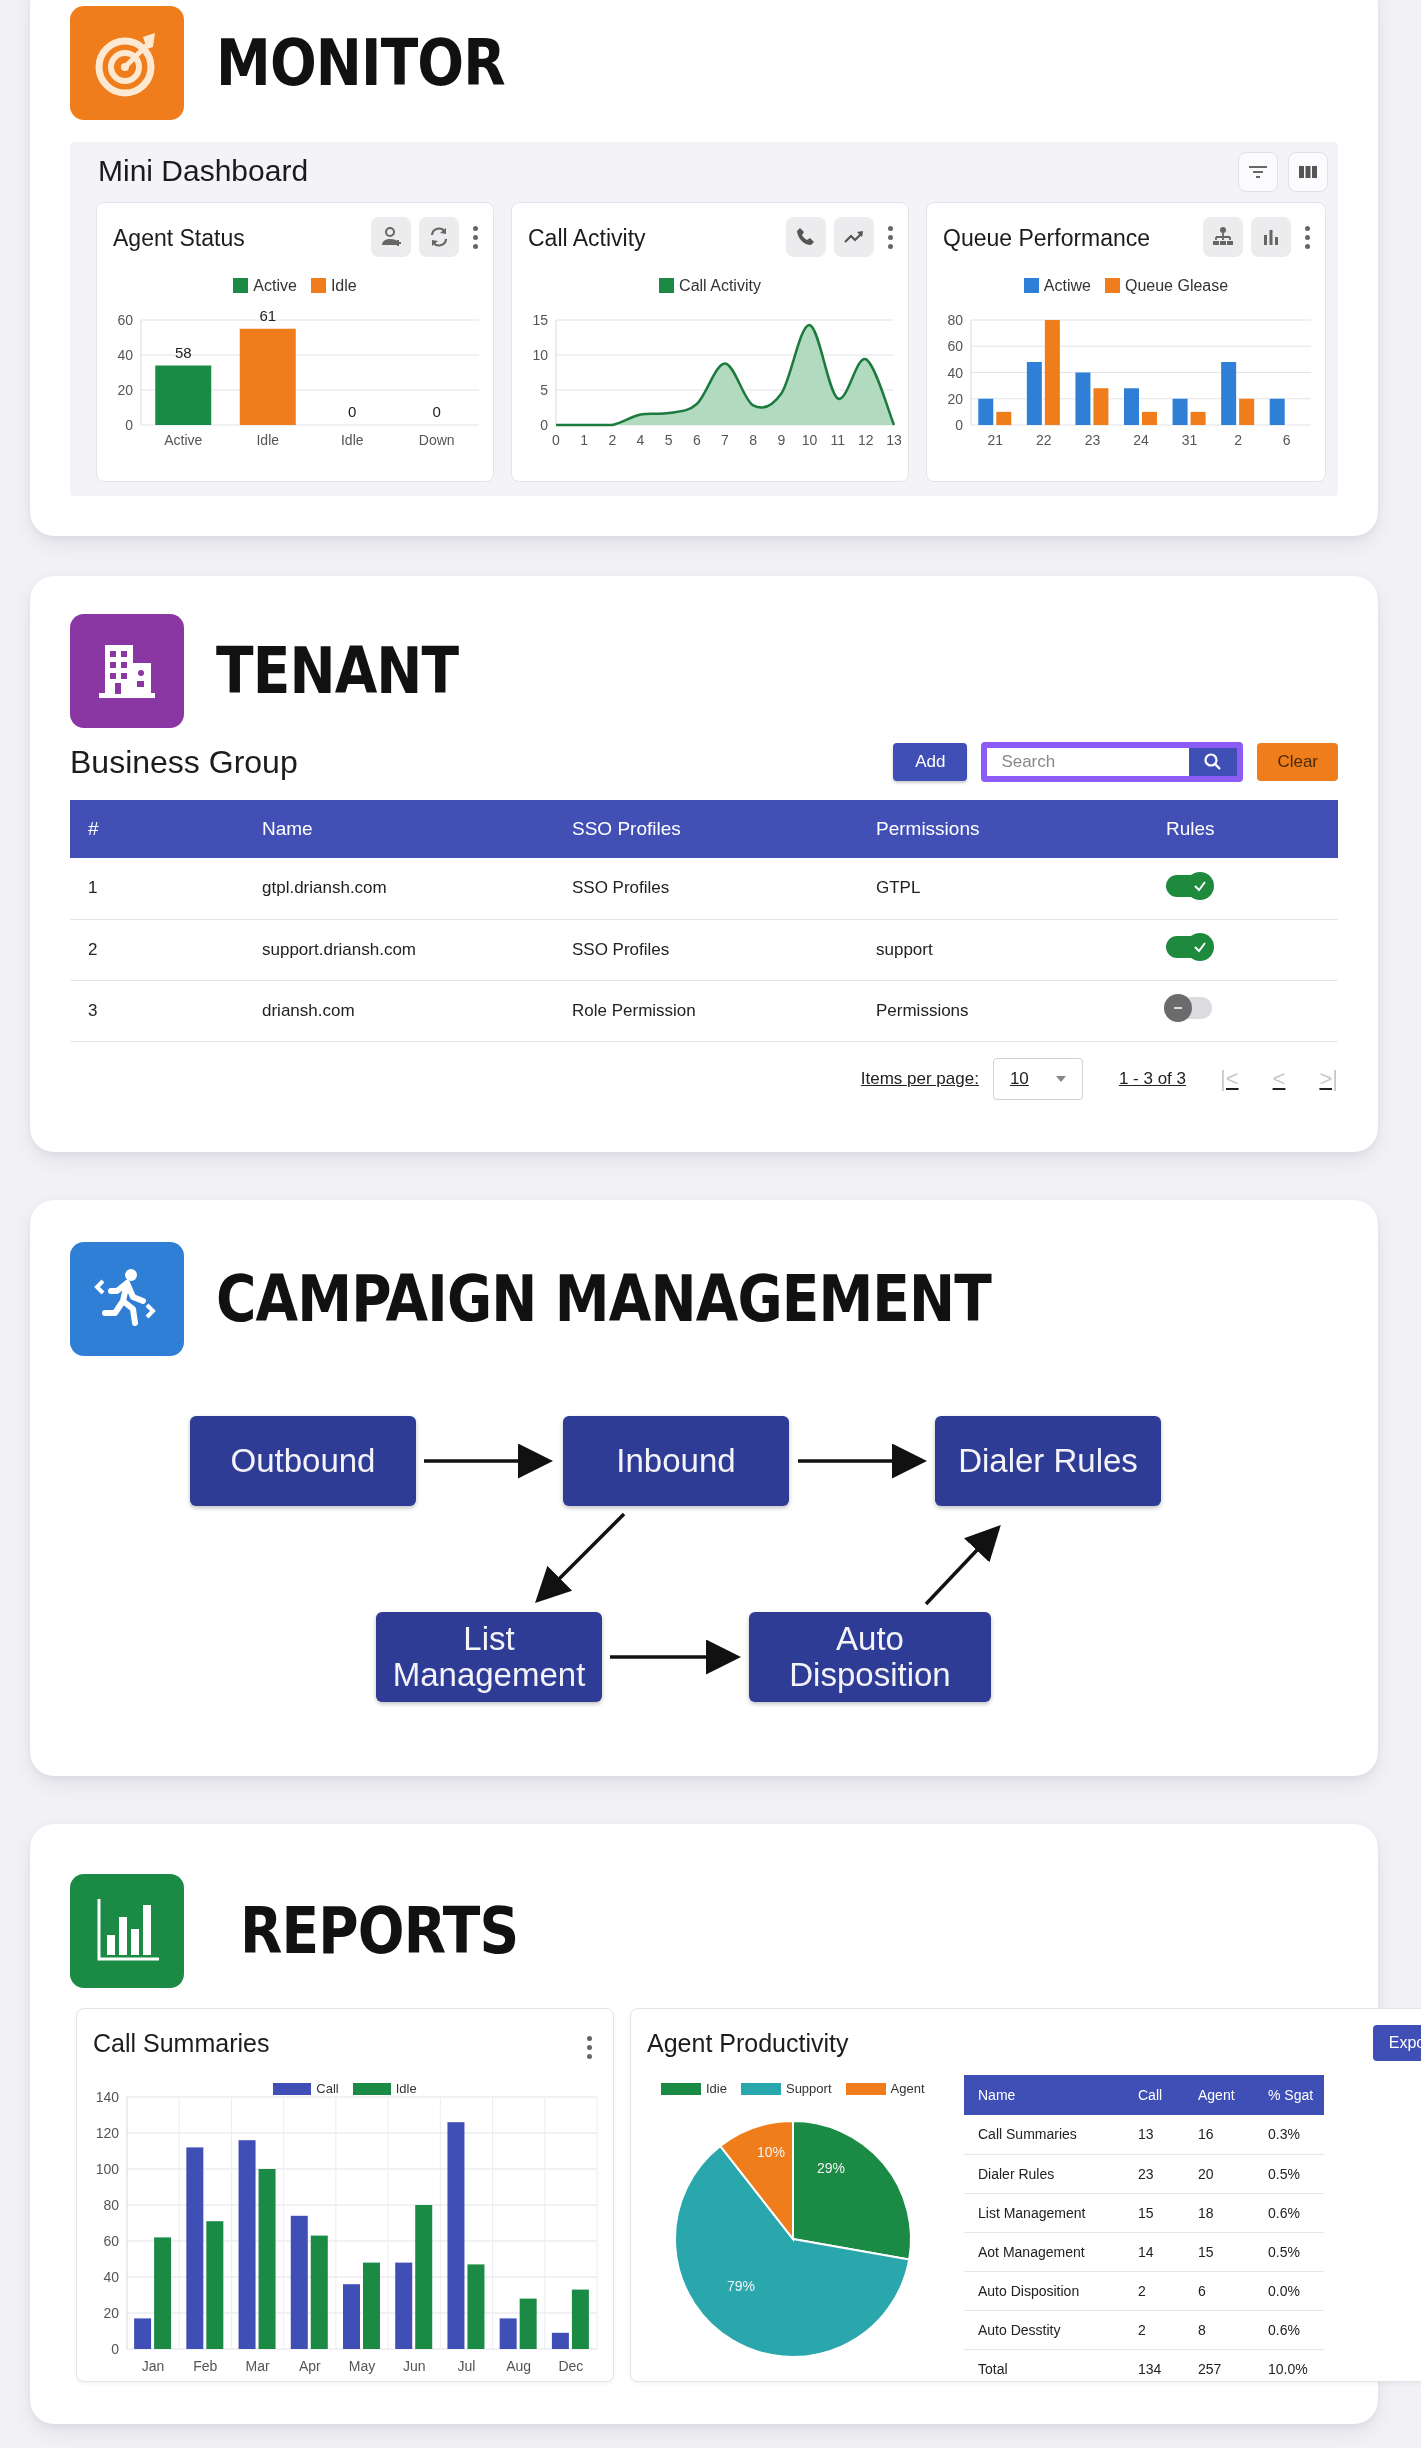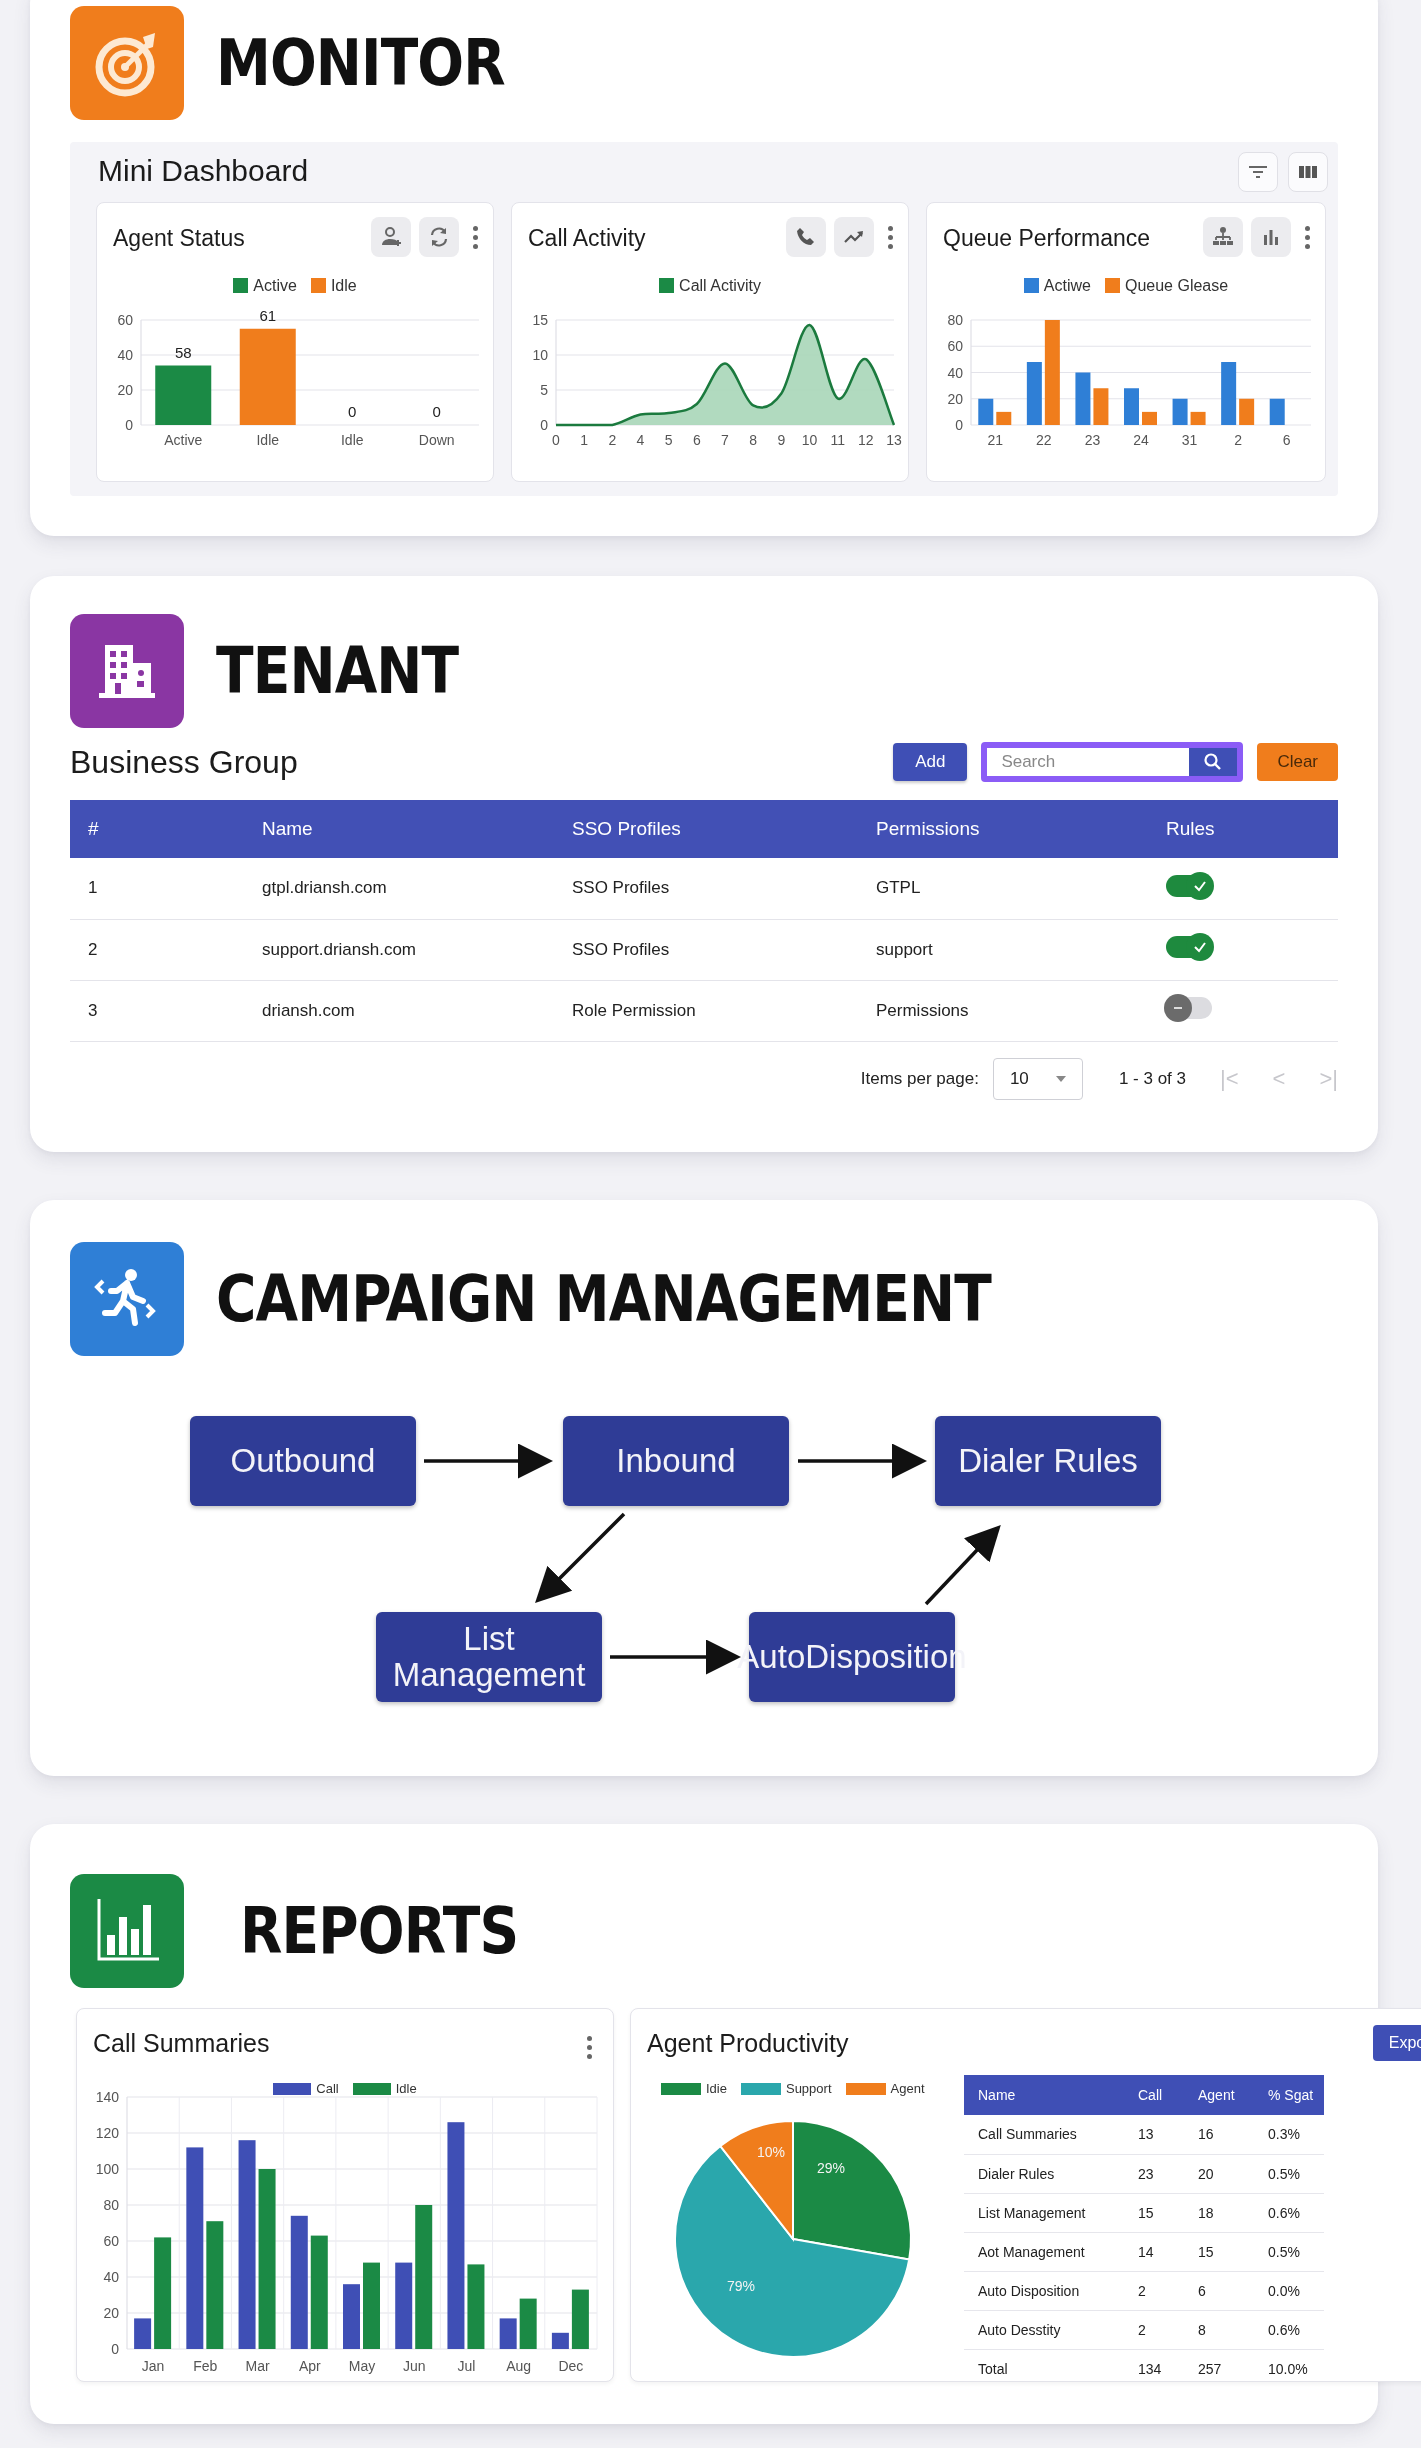--- a/index.html
+++ b/index.html
@@ -86,21 +86,21 @@
   .bg-table th {
     background: #4250b5; color: #fff; font-weight: normal; font-size: 19px; text-align: left;
     height: 58px; padding: 0 18px;
   }
   .bg-table td { font-size: 17px; color: #222; height: 61px; padding: 0 18px; border-bottom: 1.5px solid #e4e4ea; }
   .toggle { width: 46px; height: 22px; border-radius: 11px; position: relative; cursor: pointer; display: inline-block; }
   .toggle.on { background: #1e8a3e; }
   .toggle.on .knob { position: absolute; right: -2px; top: -3px; width: 28px; height: 28px; border-radius: 50%; background: #1e8a3e; display: flex; align-items: center; justify-content: center; }
   .toggle.off { background: #dcdce0; }
   .toggle.off .knob { position: absolute; left: -2px; top: -3px; width: 28px; height: 28px; border-radius: 50%; background: #6b6b6b; display: flex; align-items: center; justify-content: center; }
-  .pager { position: absolute; top: 482px; right: 40px; display: flex; align-items: center; font-size: 17px; color: #222; }
+  .pager { position: absolute; top: 482px; right: 40px; display: flex; align-items: center; font-size: 17px; color: #222; text-decoration: underline; }
   .pager-select {
     margin-left: 14px; width: 90px; height: 42px; border: 1px solid #cfd0d6; border-radius: 4px;
     display: flex; align-items: center; justify-content: space-between; padding: 0 16px; cursor: pointer;
   }
   .caret { width: 0; height: 0; border-left: 5px solid transparent; border-right: 5px solid transparent; border-top: 6px solid #888; }
   .range { margin-left: 36px; }
   .pg-btn { margin-left: 34px; color: #c7c7cc; font-size: 22px; cursor: pointer; }
 
   
   #campaign { top: 1200px; height: 576px; }
@@ -470,21 +470,21 @@
   <div class="flow-box" style="left:533px; top:216px; width:226px; height:90px;">
     <span>Inbound</span>
   </div>
   <div class="flow-box" style="left:905px; top:216px; width:226px; height:90px;">
     <span>Dialer Rules</span>
   </div>
   <div class="flow-box" style="left:346px; top:412px; width:226px; height:90px; flex-direction:column;">
     <span>List</span>
     <span>Management</span>
   </div>
-  <div class="flow-box" style="left:719px; top:412px; width:206px; height:90px; flex-direction:row;">
+  <div class="flow-box" style="left:719px; top:412px; width:242px; height:90px; flex-direction:column;">
     <span>Auto</span>
     <span>Disposition</span>
   </div>
 </section>
 
 <section class="section" id="reports">
   <div class="sec-header" style="top:50px;gap:24px;">
     <div class="sec-icon" style="background:#1b8a45;">
       <svg width="76" height="76" viewBox="0 0 76 76">
         <polyline points="10,6 10,66 70,66" fill="none" stroke="#fff" stroke-width="3"></polyline>

